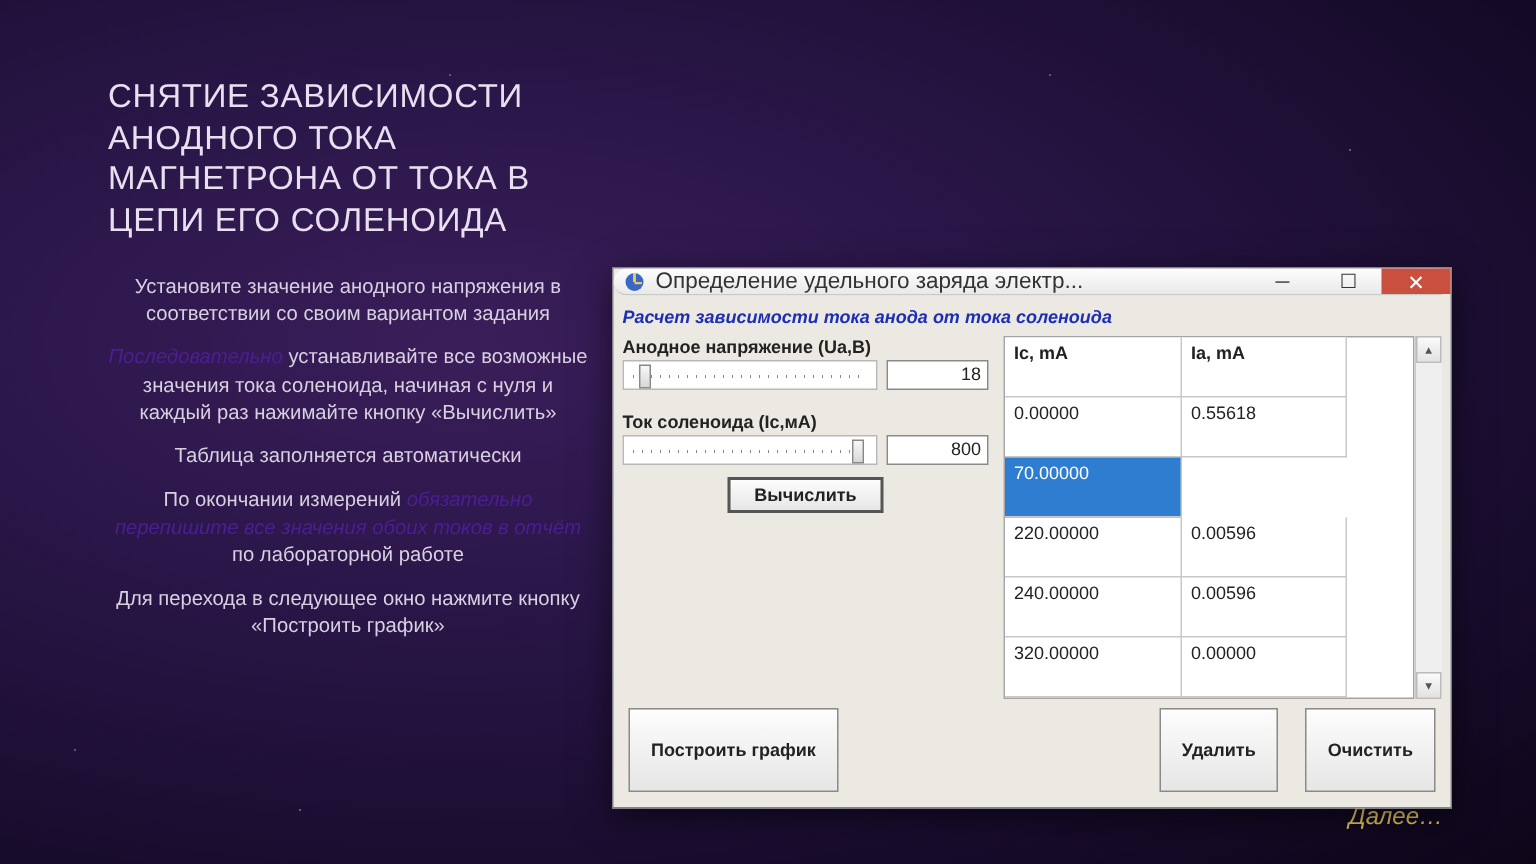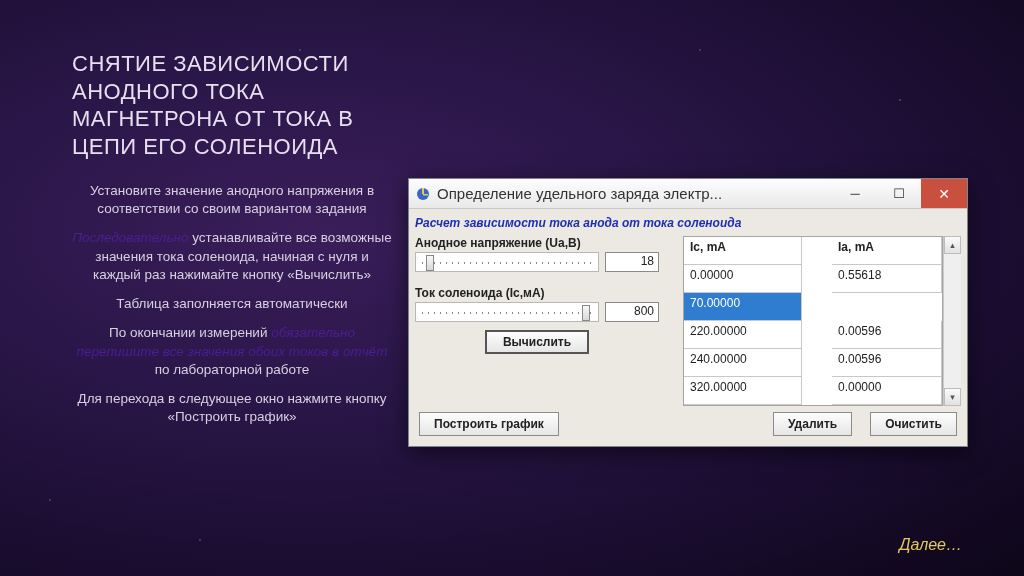--- a/index.html
+++ b/index.html
@@ -39,83 +39,84 @@
 
   
   .app-window {
     position: absolute; left: 408px; top: 178px; width: 560px;
     background: #ece9e3; border: 1px solid #7f848a;
     box-shadow: 0 6px 22px rgba(0,0,0,0.55);
     font-family: "Segoe UI", Tahoma, sans-serif;
     color: #222;
   }
   .titlebar {
-    display:flex; align-items:center; height:30px;
+    display:flex; align-items:center; height:18px;
     background: linear-gradient(#fdfdfd,#e9e9e9);
     border-bottom:1px solid #c9c9c9;
     padding-left:6px;
+    border-radius:14px;
   }
   .titlebar .app-icon {
     width:16px; height:16px; margin-right:6px;
     display:inline-flex; align-items:center; justify-content:center;
   }
   .titlebar .app-title { font-size:15px; color:#333; flex:1; white-space:nowrap; overflow:hidden; }
   .win-btns { display:flex; height:100%; }
   .win-btn { width:44px; display:flex; align-items:center; justify-content:center; font-size:13px; color:#333; }
   .win-btn.min { }
   .win-btn.max { }
   .win-btn.close { background:#c94f3f; color:#fff; width:46px; font-size:14px; }
 
   .app-body { padding:4px 6px 10px 6px; }
   .app-caption {
     color:#1d2fb3; font-weight:bold; font-style:italic;
     font-size:12px; text-align:left; padding:3px 0 6px 0;
     font-family: Liberation Sans, sans-serif;
   }
-  .panels { display:flex; gap:24px; }
+  .panels { display:flex; gap:10px; }
   .left-panel { flex:0 0 244px; }
   .right-panel { flex:1; display:flex; }
 
   .ctrl-block { margin-bottom:8px; }
   .ctrl-label { font-size:12px; font-weight:bold; color:#222; margin-bottom:2px; font-family: Tahoma, sans-serif;}
   .slider-row { display:flex; align-items:center; gap:6px; }
   .slider {
     flex:1; height:20px; background:#fff; border:1px solid #b8b8b8;
     position:relative;
   }
   .slider::before{
     content:""; position:absolute; left:6px; right:6px; top:9px; height:2px;
     background: repeating-linear-gradient(90deg,#888 0 1px, transparent 1px 6px);
   }
   .slider .thumb {
     position:absolute; top:2px; width:8px; height:16px;
     background:linear-gradient(#f8f8f8,#d8d8d8); border:1px solid #888;
   }
   .val-box {
-    width:54px; height:20px; border:1px solid #8a8a8a; background:#fff;
+    width:68px; height:20px; border:1px solid #8a8a8a; background:#fff;
     font-size:12px; text-align:right; padding:1px 4px; font-family: Tahoma, sans-serif;
   }
 
   .calc-btn, .bottom-btn {
     background:linear-gradient(#fdfdfd,#e6e6e6);
     border:1px solid #8a8a8a; font-size:12px; font-weight:bold;
-    padding:4px 14px; font-family: Tahoma, sans-serif; color:#222;
+    padding:20px 14px; font-family: Tahoma, sans-serif; color:#222;
   }
   .calc-row { text-align:center; margin-top:8px; margin-bottom:6px;}
   .calc-btn { border:2px solid #555; padding:3px 16px; }
 
   .bottom-row { display:flex; gap:18px; margin-top:6px; padding:0 4px; align-items:center;}
   .bottom-row .spacer { flex:1; }
   .bottom-btn { font-weight:bold; }
 
   .data-table {
     flex:1; border:1px solid #a5a5a5; background:#fff;
     font-size:12px; font-family: Tahoma, sans-serif;
   }
-  .data-table .row { display:flex; height:28px;justify-content:space-between; }
+  .data-table .row { display:flex; height:40px; }
   .data-table .cell {
     border-right:1px solid #c8c8c8; border-bottom:1px solid #c8c8c8;
     padding:3px 6px; white-space:nowrap;
   }
   .data-table .c1 { width:118px; }
   .data-table .c2 { width:110px; }
   .data-table .hdr .cell { font-weight:bold; background:#fff;}
   .data-table .sel .cell { background:#2f7dd1; color:#fff; }
 
   .vscroll {

